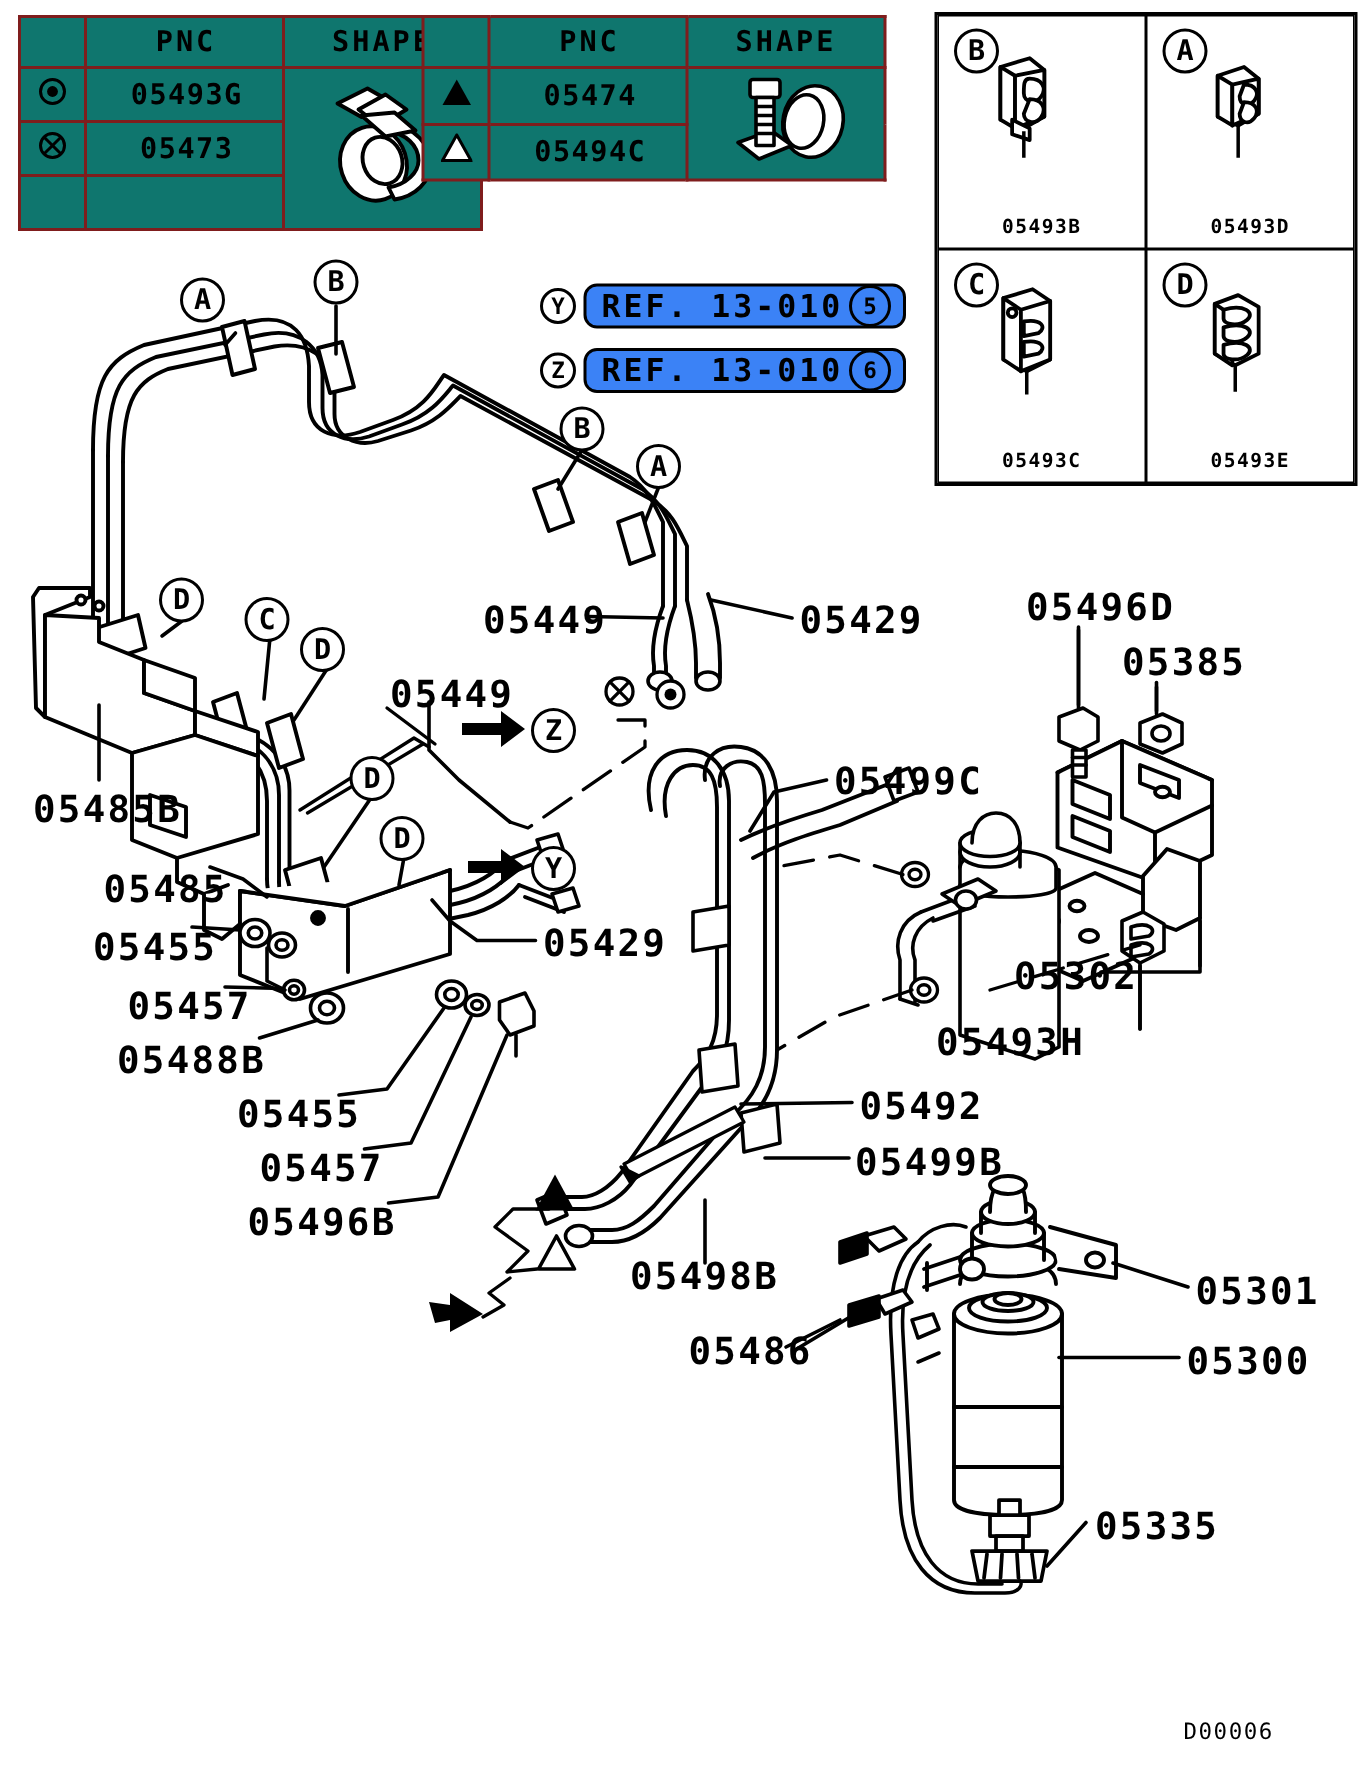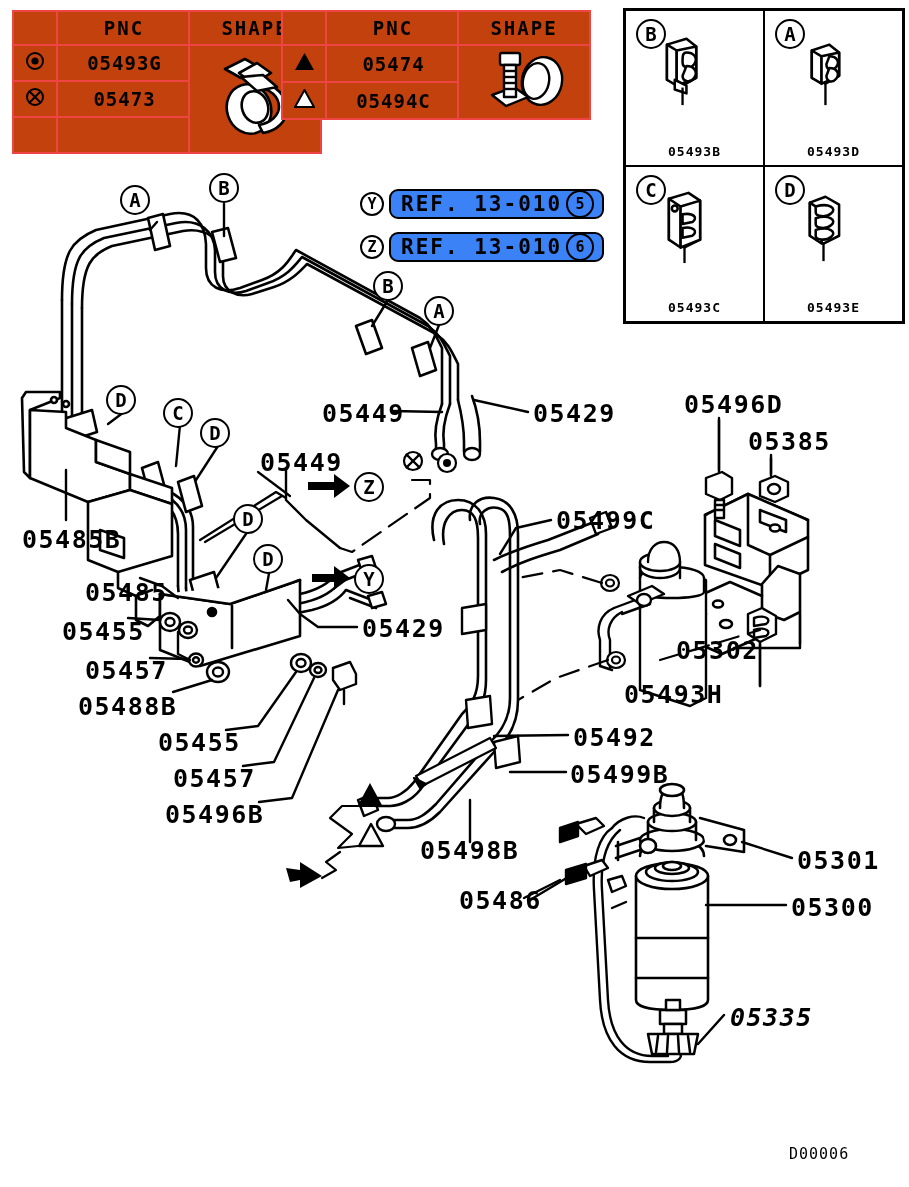--- a/index.html
+++ b/index.html
@@ -6,22 +6,22 @@
   html,body{margin:0;padding:0;background:#fff;}
   body{width:909px;height:1187px;position:relative;
        font-family:"DejaVu Sans Mono","Liberation Mono",monospace;color:#000;
        overflow:hidden;}
   #root{position:absolute;left:0;top:0;width:909px;height:1187px;}
   svg.layer{position:absolute;left:0;top:0;width:909px;height:1187px;overflow:visible;}
 
   
   .pnc-table{position:absolute;border-collapse:collapse;}
   .pnc-table td,.pnc-table th{
-      border:2px solid #ef4444;font-family:"DejaVu Sans Mono","Liberation Mono",monospace;
-      font-weight:bold;text-align:center;vertical-align:middle;color:#000;background:#c2410c;margin-left:24px;}
+      border:2px solid #7f1d1d;font-family:"DejaVu Sans Mono","Liberation Mono",monospace;
+      font-weight:bold;text-align:center;vertical-align:middle;color:#000;background:#0f766e;margin-left:24px;}
   .pnc-table th{font-size:19px;letter-spacing:2px;height:28px;padding:2px 6px;}
   .pnc-table td{font-size:19px;letter-spacing:1px;height:32px;padding:1px 5px;}
   .c-sym{width:30px;}
   .c-pnc{width:116px;text-align:left;padding-left:8px!important;}
   .c-shape{width:118px;}
 
   
   .legend{position:absolute;border:2px solid #000;display:grid;
           grid-template-columns:1fr 1fr;grid-template-rows:1fr 1fr;background:#fff;}
   .legend-cell{border:1px solid #000;position:relative;}
@@ -626,21 +626,21 @@
       <span>D</span>
     </div>
   <div class="badge mk" style="left:354px;top:472px;">
       <span>Z</span>
     </div>
   <div class="badge mk" style="left:354px;top:564px;">
       <span>Y</span>
     </div>
 
   <div class="lbl" style="left:22px;top:527px;">05485B</div>
-  <div class="lbl" style="left:85px;top:580px;text-align:center;">05485</div>
+  <div class="lbl" style="left:69px;top:580px;text-align:center;">05485</div>
   <div class="lbl" style="left:62px;top:619px;">05455</div>
   <div class="lbl" style="left:85px;top:658px;">05457</div>
   <div class="lbl" style="left:78px;top:694px;">05488B</div>
   <div class="lbl" style="left:158px;top:730px;">05455</div>
   <div class="lbl" style="left:173px;top:766px;">05457</div>
   <div class="lbl" style="left:165px;top:802px;">05496B</div>
   <div class="lbl" style="left:322px;top:401px;">05449</div>
   <div class="lbl" style="left:533px;top:401px;">05429</div>
   <div class="lbl" style="left:260px;top:450px;">05449</div>
   <div class="lbl" style="left:362px;top:616px;">05429</div>
@@ -648,17 +648,17 @@
   <div class="lbl" style="left:684px;top:392px;">05496D</div>
   <div class="lbl" style="left:748px;top:429px;">05385</div>
   <div class="lbl" style="left:676px;top:638px;">05302</div>
   <div class="lbl" style="left:624px;top:682px;">05493H</div>
   <div class="lbl" style="left:573px;top:725px;">05492</div>
   <div class="lbl" style="left:570px;top:762px;">05499B</div>
   <div class="lbl" style="left:420px;top:838px;">05498B</div>
   <div class="lbl" style="left:459px;top:888px;">05486</div>
   <div class="lbl" style="left:797px;top:848px;">05301</div>
   <div class="lbl" style="left:791px;top:895px;">05300</div>
-  <div class="lbl" style="left:730px;top:1005px;font-style:italic;">05335</div>
+  <div class="lbl" style="left:730px;top:1005px;">05335</div>
 
   <div class="dnum" style="left:789px;top:1145px;">D00006</div>
 
 </div>
 
 </body></html>

